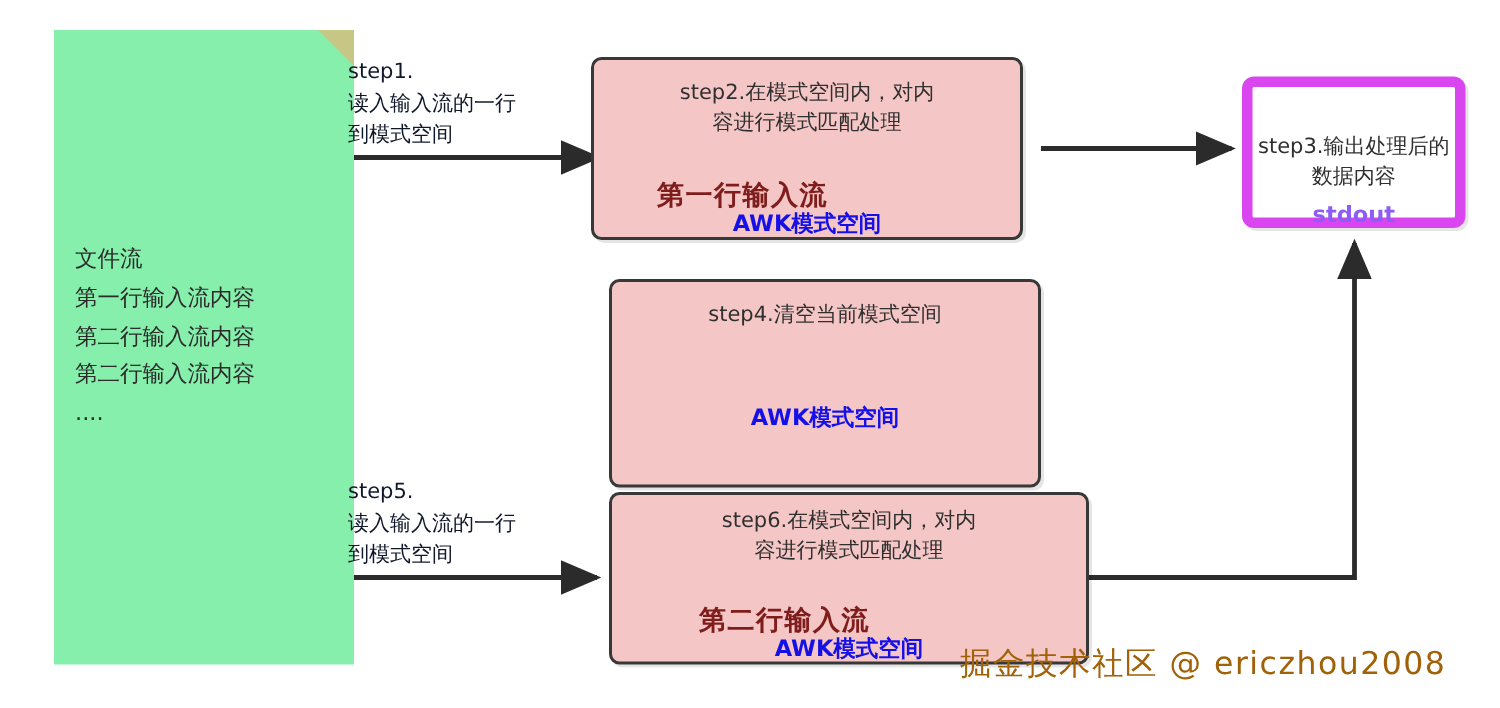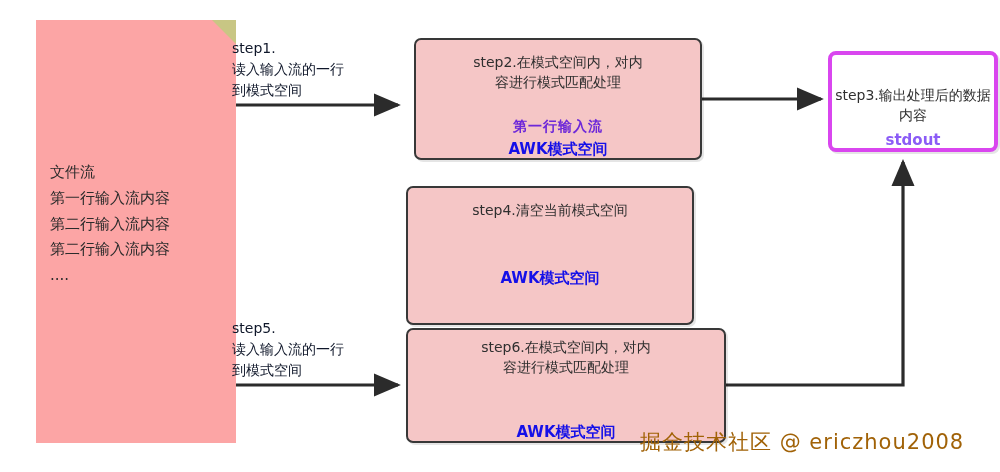--- a/index.html
+++ b/index.html
@@ -18,21 +18,21 @@
     overflow: hidden;
   }
 
   
   .note {
     position: absolute;
     left: 36px;
     top: 20px;
     width: 200px;
     height: 423px;
-    background: #fca5a5;
+    background: #86efac;
     box-sizing: border-box;
   }
   .note-fold {
     position: absolute;
     right: 0;
     top: 0;
     width: 24px;
     height: 24px;
     background: #c8c684;
     clip-path: polygon(0 0, 100% 100%, 100% 0);
@@ -65,60 +65,59 @@
     text-align: center;
     color: #2f2f2f;
     font-size: 14px;
     line-height: 1.45;
   }
   .pbox .stream {
     position: absolute;
     left: 50%;
     transform: translateX(-50%);
     width: 200px;
-    text-align: center;
-    color: #6d28d9;
-    font-size: 14px;
+    color: #7f1d1d;
+    font-size: 18px;
     font-weight: bold;
     letter-spacing: 1px;
   }
   .pbox .space-label {
     position: absolute;
     left: 50%;
     transform: translateX(-50%);
     width: 200px;
     text-align: center;
     color: #1510e8;
     font-size: 15px;
     font-weight: bold;
   }
 
-  #box-step2 { left: 414px; top: 38px;  width: 288px; height: 122px; }
+  #box-step2 { left: 394px; top: 38px;  width: 288px; height: 122px; }
   #box-step2 .title       { top: 12px; }
   #box-step2 .stream      { top: 78px; }
   #box-step2 .space-label { top: 100px; }
 
   #box-step4 { left: 406px; top: 186px; width: 288px; height: 139px; }
   #box-step4 .title       { top: 12px; }
   #box-step4 .space-label { top: 81px; }
 
   #box-step6 { left: 406px; top: 328px; width: 320px; height: 115px; }
   #box-step6 .title       { top: 7px; }
   #box-step6 .stream      { top: 71px; }
   #box-step6 .space-label { top: 93px; }
 
   
   #box-step3 {
     position: absolute;
     left: 828px;
     top: 51px;
-    width: 170px;
+    width: 149px;
     height: 101px;
     background: #ffffff;
-    border: 4px solid #d946ef;
+    border: 7px solid #d946ef;
     border-radius: 8px;
     box-sizing: border-box;
     box-shadow: 2px 2px 0 rgba(0,0,0,0.10);
   }
   #box-step3 .title {
     position: absolute;
     left: 0; right: 0;
     top: 30px;
     text-align: center;
     color: #2f2f2f;
@@ -216,20 +215,21 @@
     <div class="space-label">AWK模式空间</div>
   </div>
 
   <div class="pbox" id="box-step4">
     <div class="title">step4.清空当前模式空间</div>
     <div class="space-label">AWK模式空间</div>
   </div>
 
   <div class="pbox" id="box-step6">
     <div class="title">step6.在模式空间内，对内容进行模式匹配处理</div>
+    <div class="stream">第二行输入流</div>
     <div class="space-label">AWK模式空间</div>
   </div>
 
   <div id="box-step3">
     <div class="title">step3.输出处理后的数据内容</div>
     <div class="space-label">stdout</div>
   </div>
 
   <div id="watermark">掘金技术社区 @ ericzhou2008</div>
 

